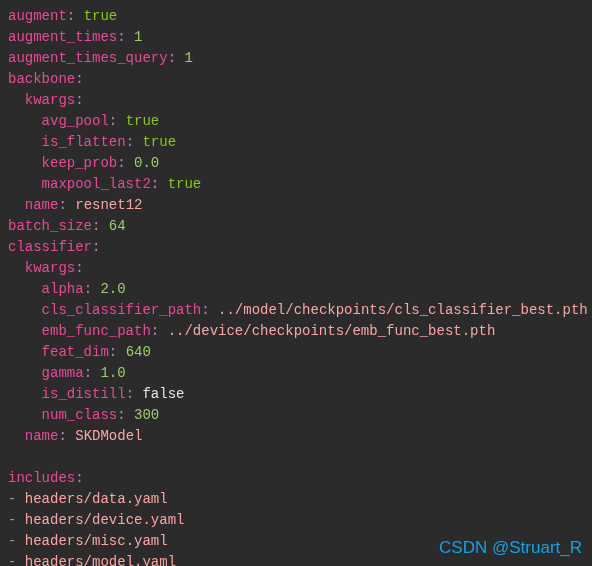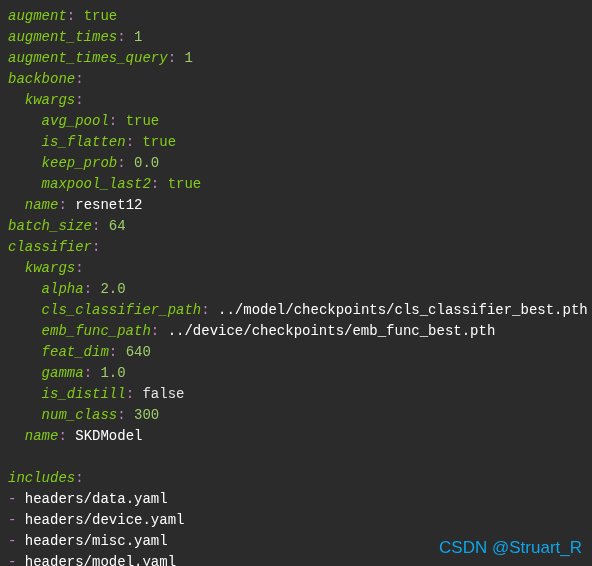--- a/index.html
+++ b/index.html
@@ -9,26 +9,26 @@
     font-family: Consolas, "Courier New", monospace;
     font-size: 14px;
     line-height: 1.5;
     color: #dcdcdc;
     width: 592px;
     height: 566px;
     box-sizing: border-box;
     position: relative;
   }
   .line { white-space: pre; }
-  .key { color: #84cc16; font-style: italic; }
+  .key { color: #ec4899; }
   .sep { color: #c080c0; }
   .bool-true { color: #84cc16; }
   .bool-false { color: #e5e5e5; }
   .num { color: #9fcf6b; }
-  .str { color: #ffffff; }
+  .str { color: #fca5a5; }
   .dash { color: #c080c0; }
   .watermark {
     position: absolute;
     right: 10px;
     bottom: 6px;
     color: #0ea5e9;
     font-family: Liberation Sans, sans-serif;
     font-size: 17px;
   }
 </style>

